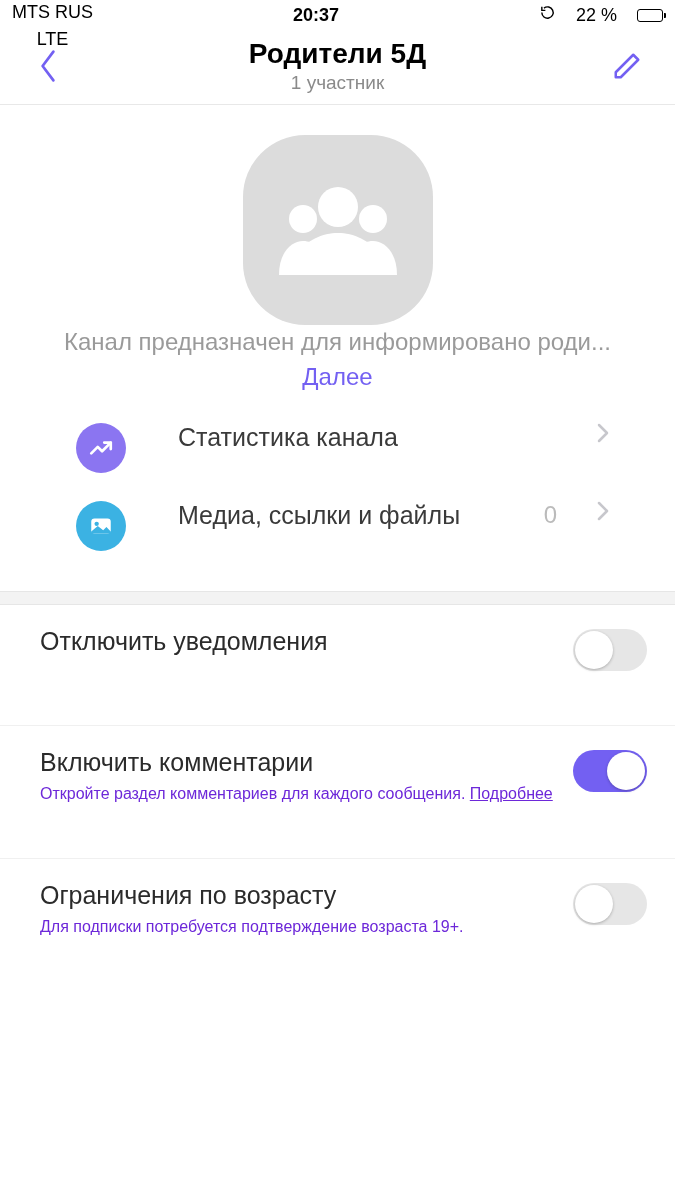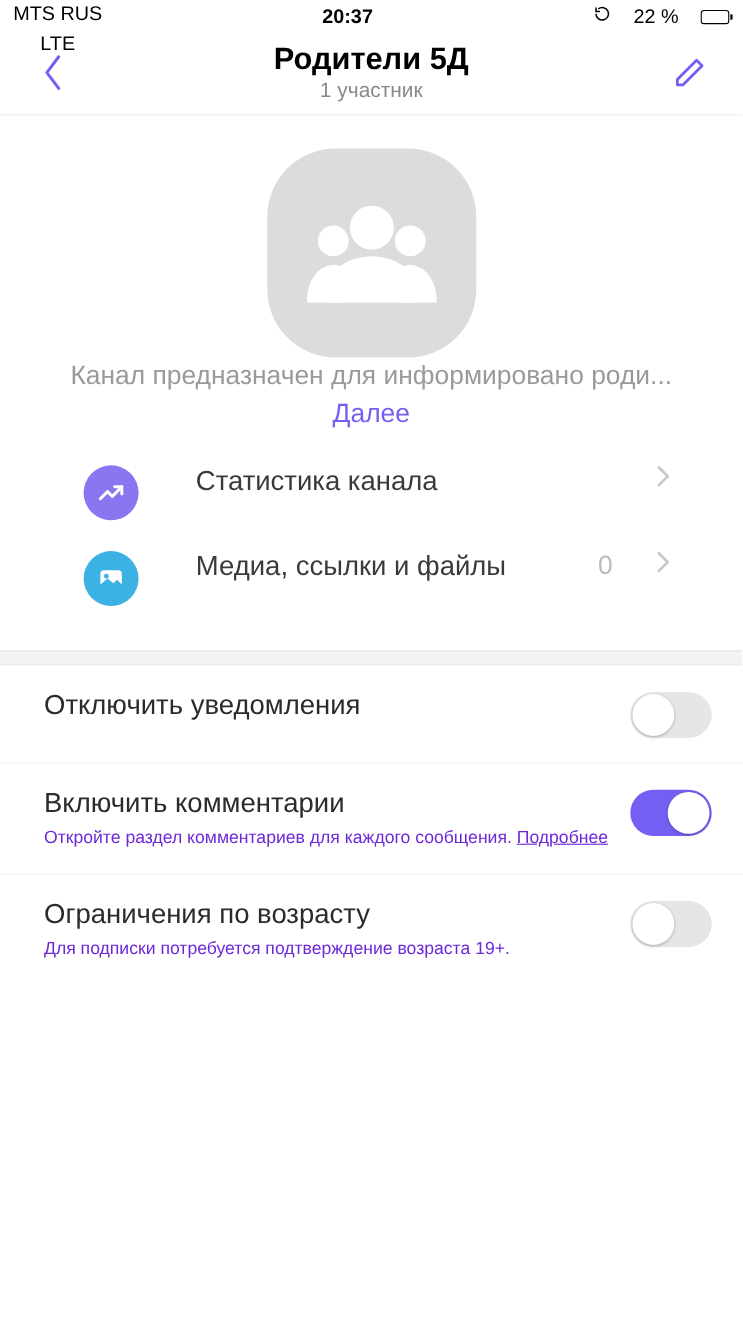--- a/index.html
+++ b/index.html
@@ -51,21 +51,21 @@
   .mi-media { background:#3bb2e3; }
 
   .highlight-box { border: 9px solid #e84d3c; border-radius: 4px; margin: 0 18px; padding: 0; }
   .highlight-box .menu-item { padding-left: 18px; padding-right: 8px; }
 
   .section-gap { height: 14px; background:#f3f3f3; border-top:1px solid #e6e6e6; border-bottom:1px solid #e6e6e6;}
 
   
   .settings { background:#fff; }
   .setting-row { padding: 22px 28px 22px 40px; display:flex; align-items:flex-start; }
-  .setting-row + .setting-row { border-top: 1px solid #f0f0f0; }
+  .setting-row + .setting-row { border-top: 1px solid #f0f0f0; margin-top: 32px; }
   .setting-text { flex:1; padding-right: 20px; }
   .setting-title { font-size: 25px; color: #2b2b2b; }
   .setting-sub { font-size: 16px; color:#6d28d9; margin-top: 6px; line-height:1.35; }
   .setting-sub .underline { text-decoration: underline; }
 
   .toggle { width: 74px; height: 42px; border-radius: 21px; position:relative; flex-shrink:0; margin-top:2px; }
   .toggle .knob { width: 38px; height: 38px; border-radius:50%; background:#fff; position:absolute; top:2px; box-shadow:0 1px 3px rgba(0,0,0,0.25); }
   .toggle.off { background:#e6e6e6; }
   .toggle.off .knob { left:2px; }
   .toggle.on { background:#7360f2; }

